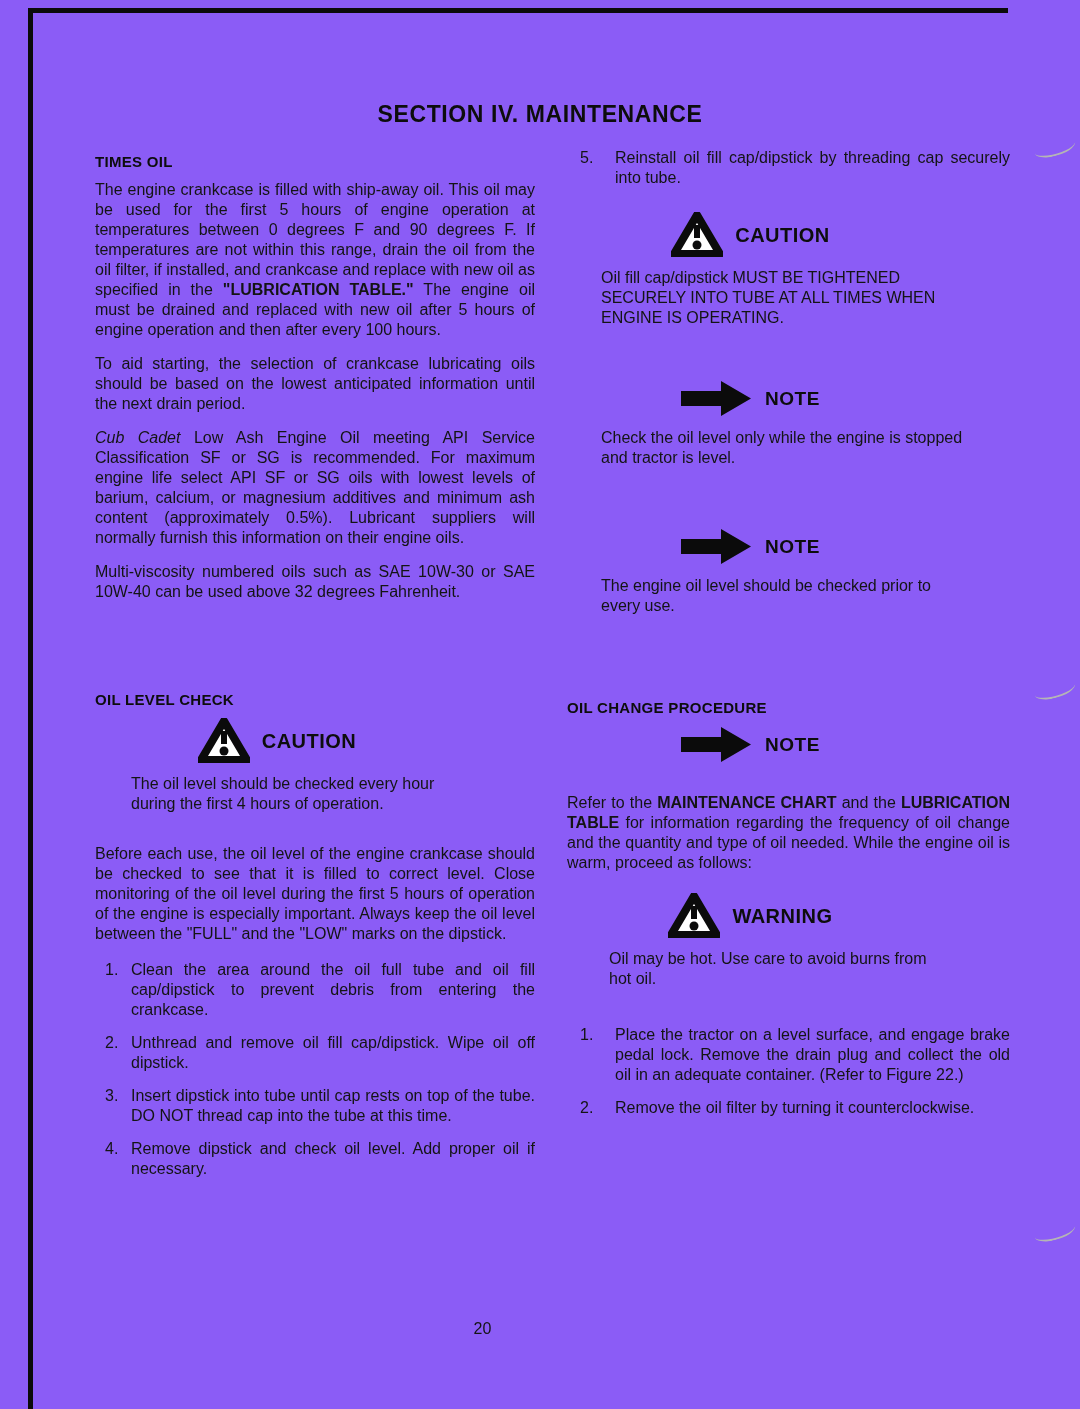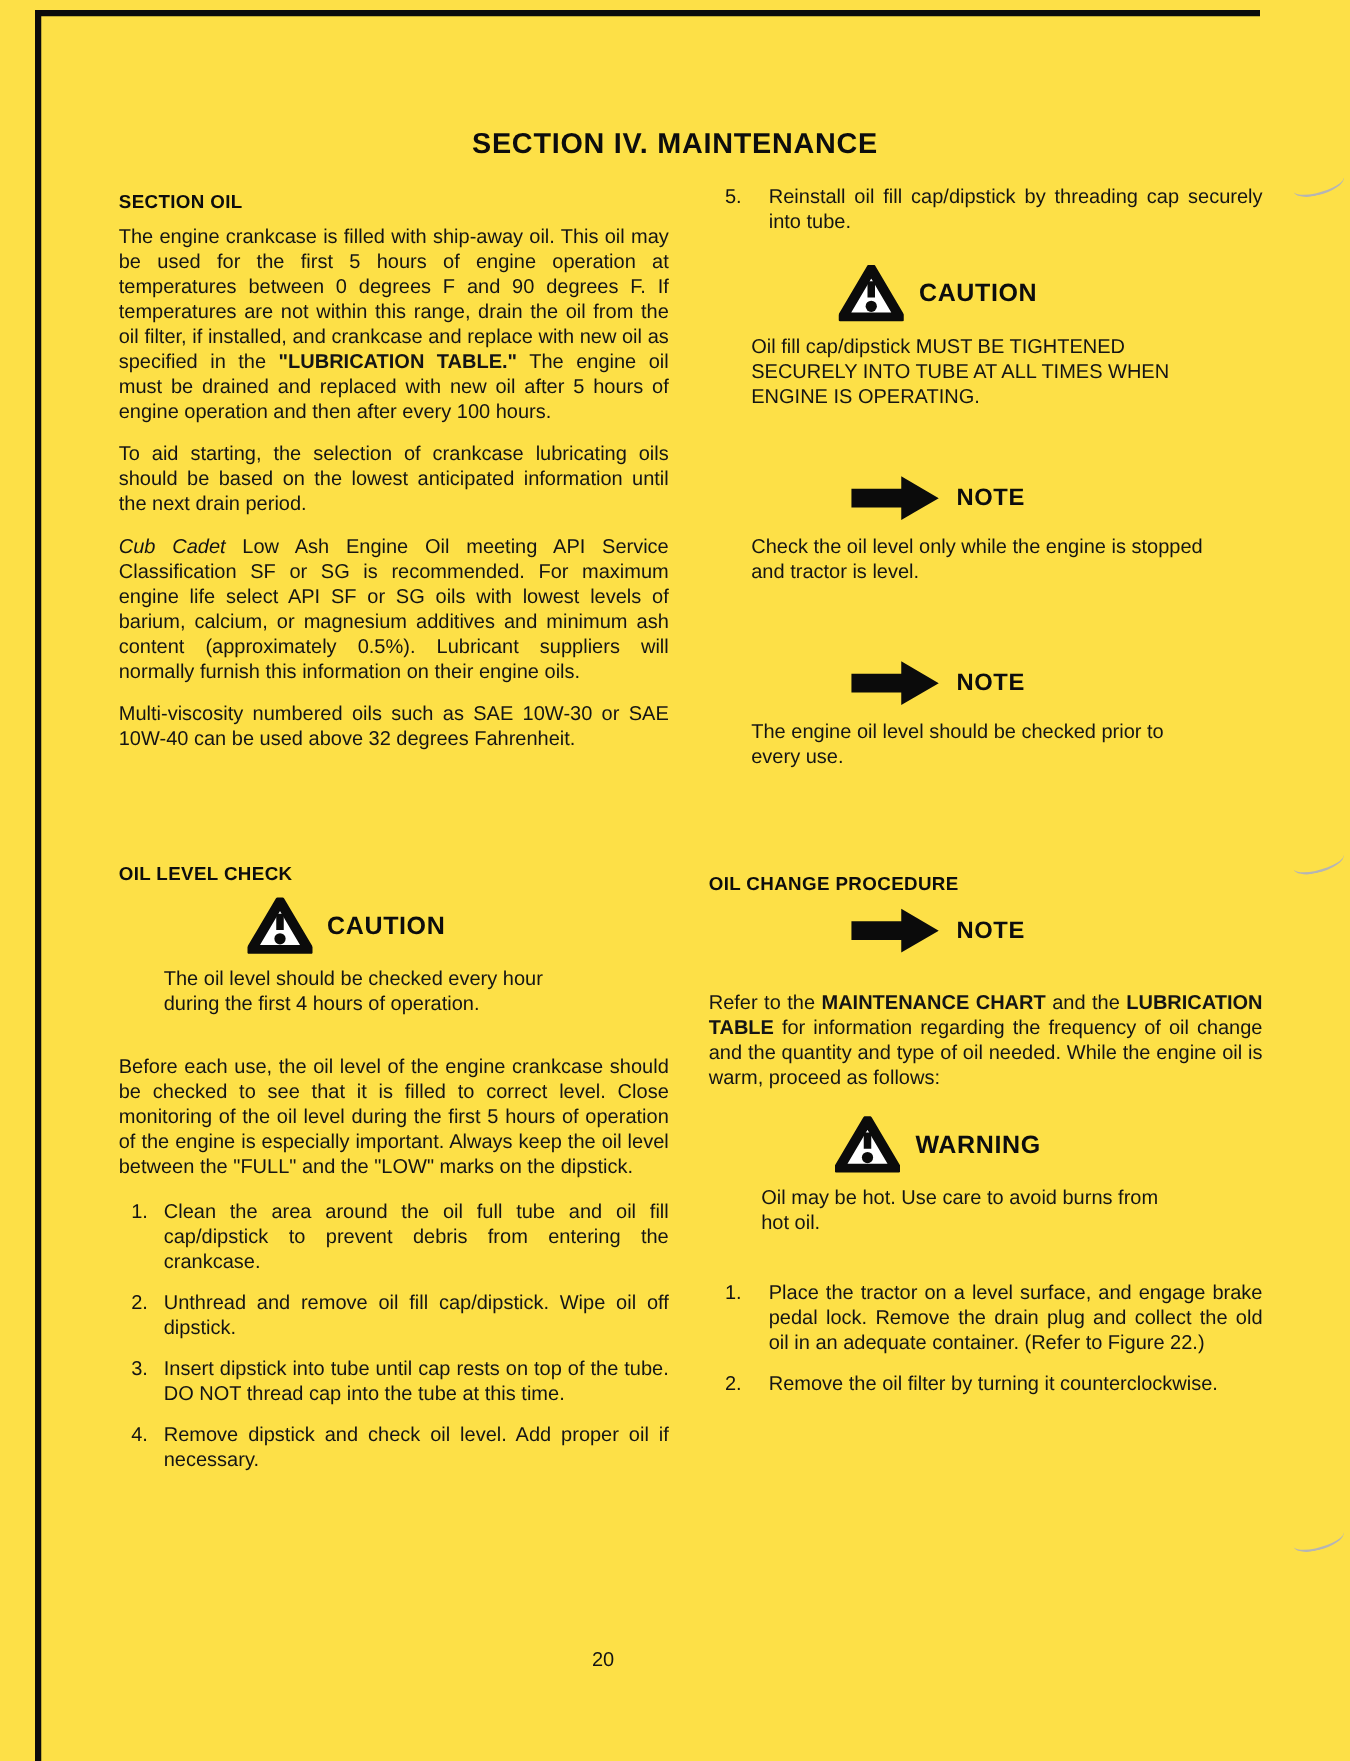--- a/index.html
+++ b/index.html
@@ -1,20 +1,20 @@
 <!DOCTYPE html>
 <html><head>
 <meta charset="utf-8">
 <style>
   * { margin:0; padding:0; box-sizing:border-box; }
   html,body { background:#9a9a9a; }
   body { font-family:"Liberation Sans","DejaVu Sans",sans-serif; }
   .page {
     position:relative; width:1080px; height:1409px;
-    background:#fde047; color:#111; overflow:hidden; margin:0 auto;padding-left:11px;
+    background:#8b5cf6; color:#111; overflow:hidden; margin:0 auto;padding-left:11px;
   }
   .scan-top  { position:absolute; left:28px; top:8px;  width:980px; height:5px; background:#0b0b0b; }
   .scan-left { position:absolute; left:28px; top:8px;  width:5px;  height:1401px; background:#0b0b0b; }
   .scan-mark { position:absolute; right:4px; width:42px; height:18px;
                border-bottom:2px solid #b5b5b5; border-radius:0 0 60% 40%; transform:rotate(-12deg); }
   .m1 { top:138px; } .m2 { top:680px; } .m3 { top:1222px; }
 
   .title {
     position:absolute; left:0; top:101px; width:1080px;
     text-align:center; font-size:23px; font-weight:bold; letter-spacing:.6px; color:#0d0d0d;
@@ -59,21 +59,21 @@
 <div class="page">
   <div class="scan-top"></div>
   <div class="scan-left"></div>
   <div class="scan-mark m1"></div>
   <div class="scan-mark m2"></div>
   <div class="scan-mark m3"></div>
 
   <h1 class="title">SECTION IV. MAINTENANCE</h1>
 
   <div class="col col-left">
-    <h3 class="heading">SECTION OIL</h3>
+    <h3 class="heading">TIMES OIL</h3>
     <p class="para"><span>The engine crankcase is filled with ship-away oil. This oil may be used for the first 5 hours of engine operation at temperatures between 0 degrees F and 90 degrees F.  If temperatures are not within this range, drain the oil from the oil filter, if installed, and crankcase and replace with new oil as specified in the </span><span style="font-weight: bold;">"LUBRICATION TABLE."</span><span>  The engine oil must be drained and replaced with new oil after 5 hours of engine operation and then after every 100 hours.</span></p>
     <p class="para">To aid starting, the selection of crankcase lubricating oils should be based on the lowest anticipated information until the next drain period.</p>
     <p class="para"><span style="font-style: italic;">Cub Cadet</span><span> Low Ash Engine Oil meeting API Service Classification SF or SG is recommended.  For maximum engine life select API SF or SG oils with lowest levels of barium, calcium, or magnesium additives and minimum ash content (approximately 0.5%).  Lubricant suppliers will normally furnish this information on their engine oils.</span></p>
     <p class="para">Multi-viscosity numbered oils such as SAE 10W-30 or SAE 10W-40 can be used above 32 degrees Fahrenheit.</p>
 
     <h3 class="heading gap-xl">OIL LEVEL CHECK</h3>
 
     <div class="alert">
       <div class="alert-head">
         <span class="icon-wrap">

